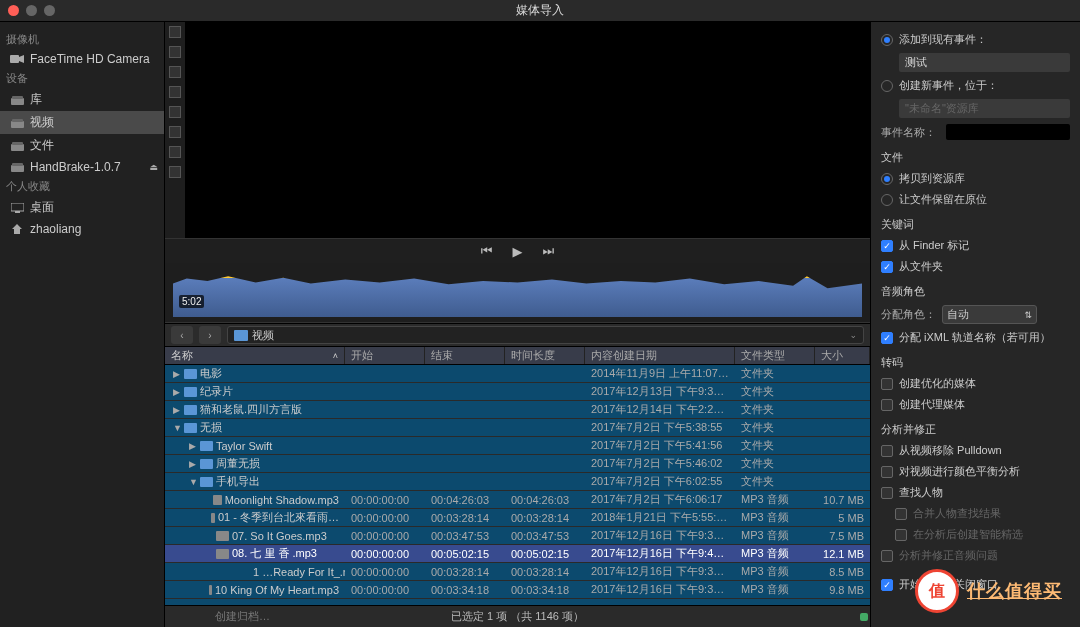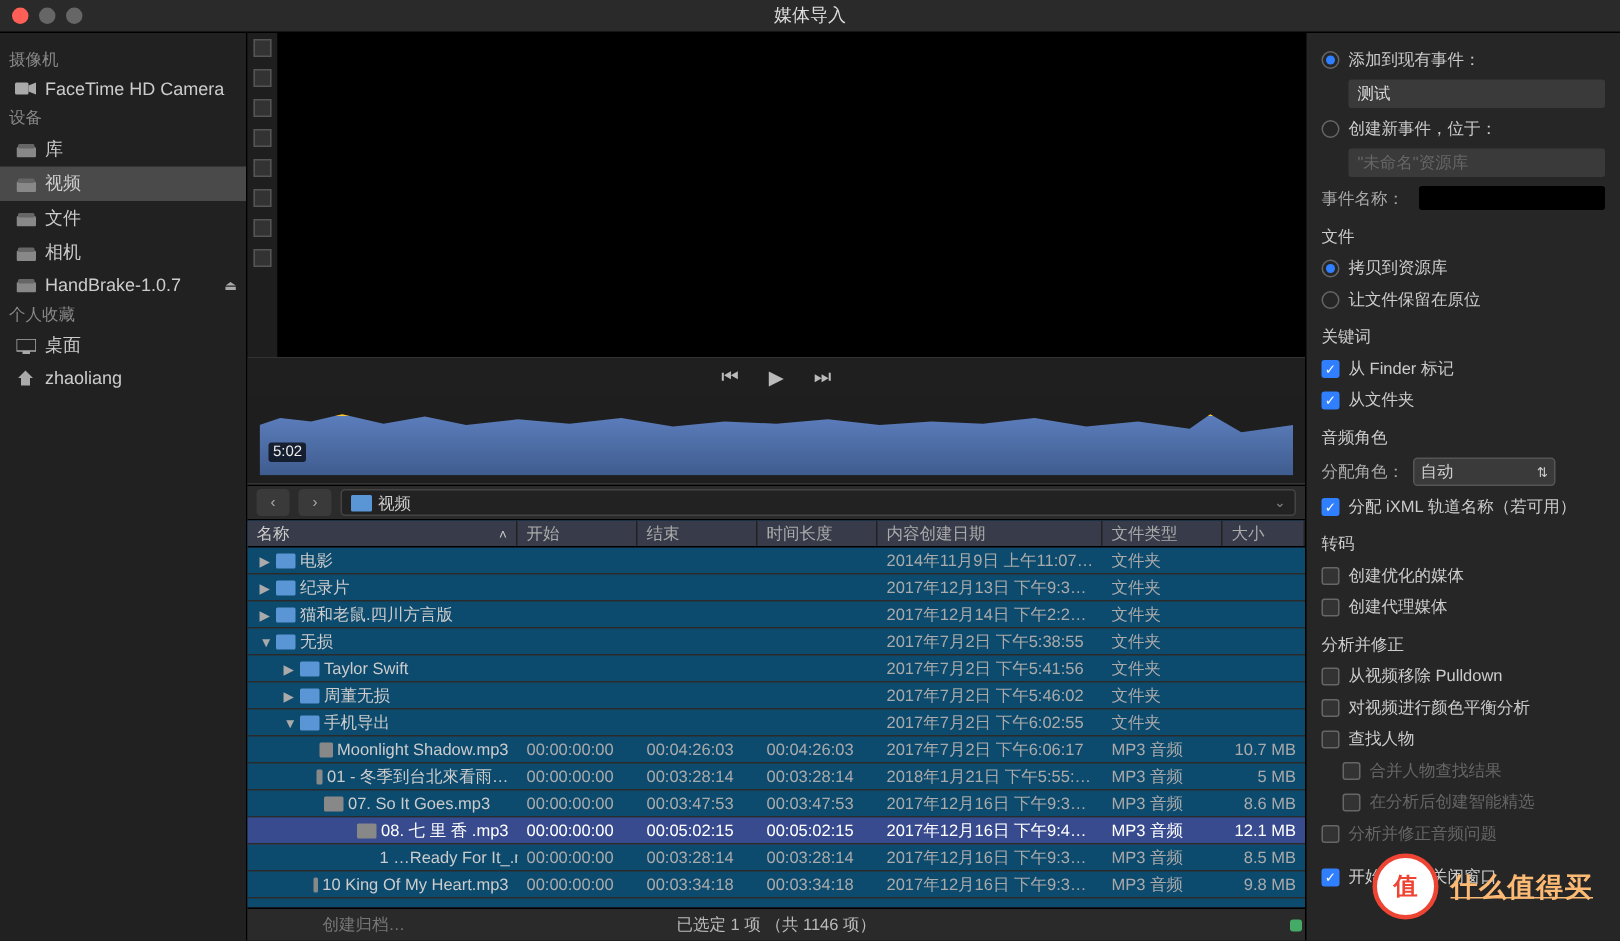--- a/index.html
+++ b/index.html
@@ -34,21 +34,21 @@
 .row { display: flex; height: 18px; align-items: center; font-size: 11px; border-bottom: 1px solid #2a2a2a; }
 .row.sel { background: #384b8f; color: #fff; }
 .cell { padding: 1px 6px; overflow: hidden; white-space: nowrap; text-overflow: ellipsis; }
 .c-name { width: 180px; display: flex; align-items: center; gap: 3px; }
 .c-start { width: 80px; color: #aaa; }
 .c-end { width: 80px; color: #aaa; }
 .c-dur { width: 80px; color: #aaa; }
 .c-date { width: 150px; color: #aaa; }
 .c-type { width: 80px; color: #aaa; }
 .c-size { width: 55px; text-align: right; color: #aaa; }
-.row.sel .cell { color: #fff; justify-content: flex-end; }
+.row.sel .cell { color: #fff; }
 .disclosure { width: 8px; display: inline-block; color: #aaa; font-size: 9px; }
 .row-icon { width: 13px; height: 10px; display: inline-block; }
 .folder-ic { background: #5a96d6; border-radius: 1px; }
 .file-ic { background: #888; border-radius: 1px; }
 .statusbar { height: 22px; background: #2a2a2a; display: flex; align-items: center; justify-content: center; font-size: 11px; color: #bbb; border-top: 1px solid #000; position: relative; }
 .status-left-btn { position: absolute; left: 50px; color: #777; font-size: 11px; }
 .rpanel { width: 210px; background: #262626; padding: 10px 10px; border-left: 1px solid #000; overflow: hidden; font-size: 11px; }
 .rp-row { display: flex; align-items: center; gap: 6px; margin-bottom: 6px; color: #ccc; }
 .radio { width: 12px; height: 12px; border-radius: 50%; border: 1px solid #666; display: inline-block; position: relative; flex-shrink: 0; }
 .radio.on::after { content: ""; position: absolute; inset: 2px; background: #2f7fff; border-radius: 50%; }
@@ -117,29 +117,20 @@
         </span>
         <span>文件</span>
       </div>
       <div class="sb-item">
         <span class="sb-icon">
           <svg width="13" height="10" viewBox="0 0 13 10">
             <rect x="0" y="3" width="13" height="7" fill="#888" rx="1"></rect>
             <rect x="1" y="1" width="11" height="3" fill="#666" rx="1"></rect>
           </svg>
         </span>
-        <span>相机</span>
-      </div>
-      <div class="sb-item">
-        <span class="sb-icon">
-          <svg width="13" height="10" viewBox="0 0 13 10">
-            <rect x="0" y="3" width="13" height="7" fill="#888" rx="1"></rect>
-            <rect x="1" y="1" width="11" height="3" fill="#666" rx="1"></rect>
-          </svg>
-        </span>
         <span>HandBrake-1.0.7</span>
         <span class="sb-eject">⏏</span>
       </div>
       <div class="sb-head">个人收藏</div>
       <div class="sb-item">
         <span class="sb-icon">
           <svg width="13" height="10" viewBox="0 0 13 10">
             <rect x="0" y="0" width="13" height="8" fill="none" stroke="#aaa"></rect>
             <rect x="4" y="8" width="5" height="2" fill="#aaa"></rect>
           </svg>
@@ -323,21 +314,21 @@
             <div class="cell c-name" style="padding-left: 40px;">
               <span class="disclosure"></span>
               <span class="row-icon file-ic"></span>
               <span>07. So It Goes.mp3</span>
             </div>
             <div class="cell c-start">00:00:00:00</div>
             <div class="cell c-end">00:03:47:53</div>
             <div class="cell c-dur">00:03:47:53</div>
             <div class="cell c-date">2017年12月16日 下午9:35:…</div>
             <div class="cell c-type">MP3 音频</div>
-            <div class="cell c-size">8.6 MB</div>
+            <div class="cell c-size">7.5 MB</div>
           </div>
           <div class="row sel">
             <div class="cell c-name" style="padding-left: 40px;">
               <span class="disclosure"></span>
               <span class="row-icon file-ic"></span>
               <span>08. 七 里 香 .mp3</span>
             </div>
             <div class="cell c-start">00:00:00:00</div>
             <div class="cell c-end">00:05:02:15</div>
             <div class="cell c-dur">00:05:02:15</div>

